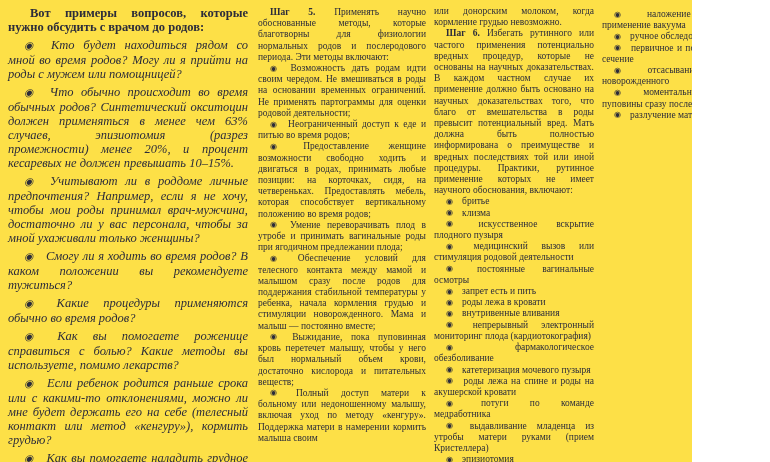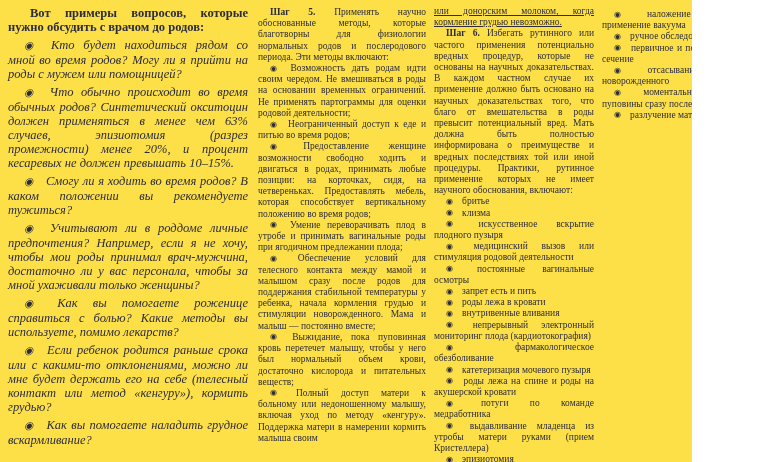--- a/index.html
+++ b/index.html
@@ -12,36 +12,37 @@
   }
   .col { position:absolute; text-align:justify; hyphens:auto; -webkit-hyphens:auto; }
   .col1 { left:8px;   top:6px; width:240px; font-size:12.5px; line-height:14px; }
   .col2 { left:258px; top:7px; width:168px; font-size:9.5px;  line-height:11.2px; }
   .col3 { left:434px; top:6px; width:160px; font-size:9.5px;  line-height:11.2px; }
   .col4 { left:602px; top:9px; width:164px; font-size:9.5px;  line-height:11.2px; }
   .col1 p { margin-bottom:4px; }
   p.qintro { font-weight:bold; text-indent:22px; }
   p.q    { text-indent:16px;font-style:italic; }
   p.para { text-indent:12px; }
-  p.cont { text-indent:0;text-decoration:underline; }
+  p.cont { text-indent:0; }
   .runin { font-weight:bold; }
   .blt { font-size:0.85em; margin-right:9px; position:relative; top:-0.5px; }
   .col1 .blt { margin-right:12px; }
 </style>
 </head>
 <body>
 
 <div class="spread">
 
   <section class="col col1">
     <p class="qintro"><span>Вот примеры вопросов, которые нужно обсудить с врачом до родов:</span></p>
     <p class="q"><span class="blt">◉</span><span>Кто будет находиться рядом со мной во время родов? Могу ли я прийти на роды с мужем или помощницей?</span></p>
     <p class="q"><span class="blt">◉</span><span>Что обычно происходит во время обычных родов? Синтетический окситоцин должен применяться в менее чем 63% случаев, эпизиотомия (разрез промежности) менее 20%, и процент кесаревых не должен превышать 10–15%.</span></p>
+    <p class="q"><span class="blt">◉</span><span>Учитывают ли в роддоме личные предпочтения? Например, если я не хочу, чтобы мои роды принимал врач-мужчина, достаточно ли у вас персонала, чтобы за мной ухаживали только женщины?</span></p>
     <p class="q"><span class="blt">◉</span><span>Смогу ли я ходить во время родов? В каком положении вы рекомендуете тужиться?</span></p>
-    <p class="q"><span class="blt">◉</span><span>Учитывают ли в роддоме личные предпочтения? Например, если я не хочу, чтобы мои роды принимал врач-мужчина, достаточно ли у вас персонала, чтобы за мной ухаживали только женщины?</span></p>
+    <p class="q"><span class="blt">◉</span><span>Какие процедуры применяются обычно во время родов?</span></p>
     <p class="q"><span class="blt">◉</span><span>Как вы помогаете роженице справиться с болью? Какие методы вы используете, помимо лекарств?</span></p>
     <p class="q"><span class="blt">◉</span><span>Если ребенок родится раньше срока или с какими-то отклонениями, можно ли мне будет держать его на себе (телесный контакт или метод «кенгуру»), кормить грудью?</span></p>
     <p class="q"><span class="blt">◉</span><span>Как вы помогаете наладить грудное вскармливание?</span></p>
   </section>
 
   <section class="col col2">
     <p class="para"><span class="runin">Шаг 5.</span> <span>Применять научно обоснованные методы, которые благотворны для физиологии нормальных родов и послеродового периода. Эти методы включают:</span></p>
     <p class="para"><span class="blt">◉</span><span>Возможность дать родам идти своим чередом. Не вмешиваться в роды на основании временных ограничений. Не применять партограммы для оценки родовой деятельности;</span></p>
     <p class="para"><span class="blt">◉</span><span>Неограниченный доступ к еде и питью во время родов;</span></p>
     <p class="para"><span class="blt">◉</span><span>Предоставление женщине возможности свободно ходить и двигаться в родах, принимать любые позиции: на корточках, сидя, на четвереньках. Предоставлять мебель, которая способствует вертикальному положению во время родов;</span></p>

